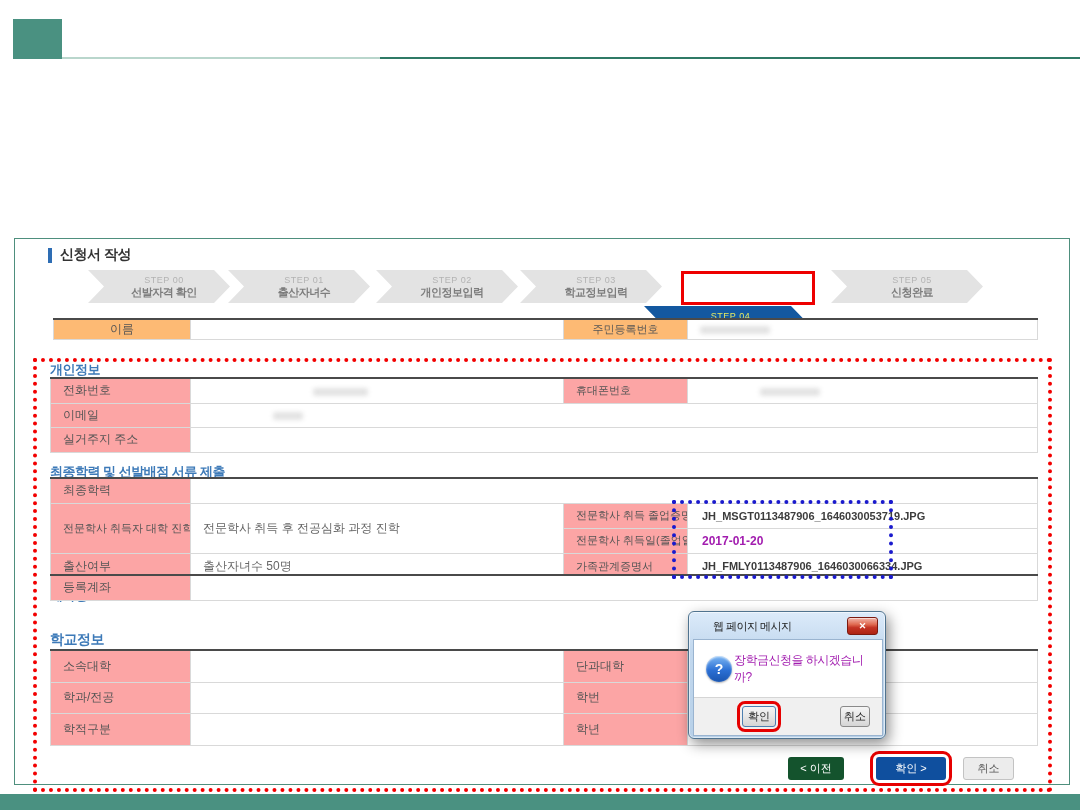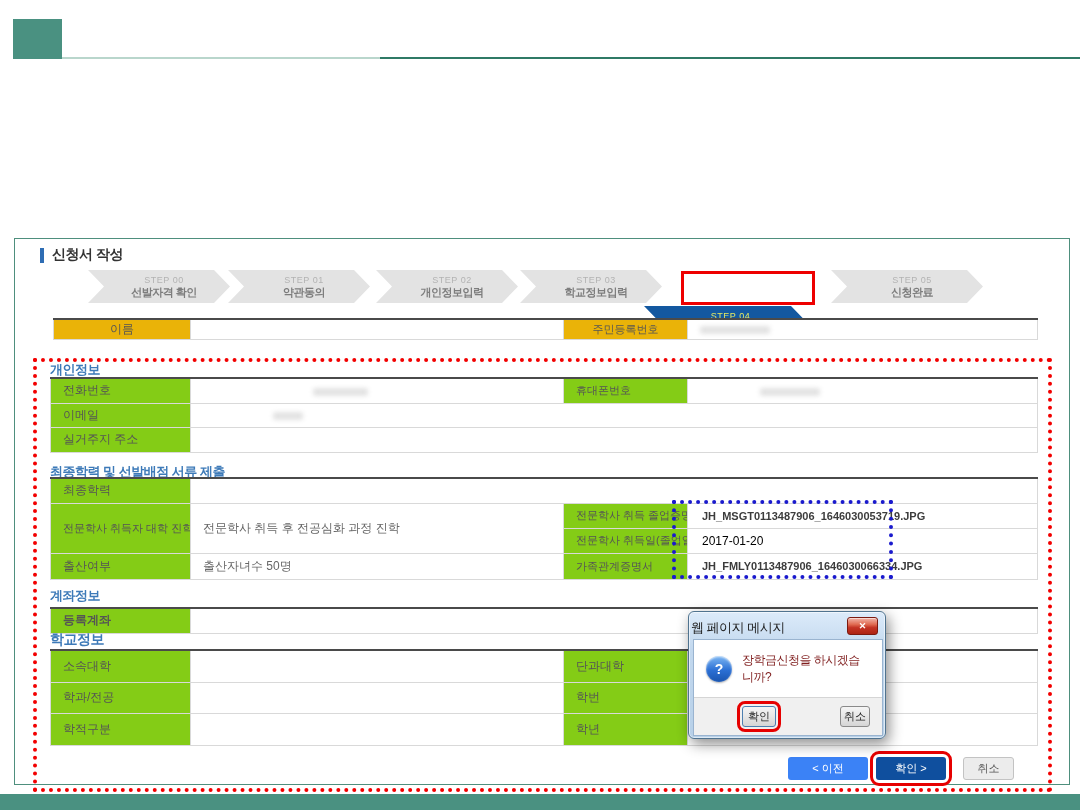--- a/index.html
+++ b/index.html
@@ -7,71 +7,71 @@
   #page { position:relative; width:1080px; height:810px; background:#fff; overflow:hidden; }
 
   
   .top-square { position:absolute; left:13px; top:19px; width:49px; height:40px; background:#4a9181; }
   .top-line-light { position:absolute; left:62px; top:57px; width:318px; height:2px; background:#b9d6cc; }
   .top-line-dark  { position:absolute; left:380px; top:57px; width:700px; height:2px; background:#2f7a66; }
 
   
   .content-box { position:absolute; left:14px; top:238px; width:1056px; height:547px; border:1px solid #4e8f7d; background:#fff; }
 
-  .page-title { position:absolute; left:40px; top:246px; display:flex; align-items:center; }
+  .page-title { position:absolute; left:48px; top:246px; display:flex; align-items:center; }
   .page-title .bar { width:4px; height:15px; background:#2e6db4; margin-right:8px; }
   .page-title .txt { font-size:14px; font-weight:bold; color:#333; letter-spacing:-0.5px; }
 
   
   .arrow { position:absolute; top:270px; height:33px; background:#e3e3e3; display:flex; flex-direction:column; justify-content:center; align-items:center; padding-left:10px;
            clip-path:polygon(0 0, calc(100% - 16px) 0, 100% 50%, calc(100% - 16px) 100%, 0 100%, 16px 50%); }
   .arrow .no { font-size:9px; color:#b3b3b3; letter-spacing:0.5px; line-height:11px; }
   .arrow .nm { font-size:11px; font-weight:bold; color:#7d7d7d; letter-spacing:-0.5px; line-height:13px; }
   .arrow.active { background:#1358a0; }
   .arrow.active .no { color:#e6e861; }
   .arrow.active .nm { color:#ffffff; }
   .step-red-box { position:absolute; left:681px; top:271px; width:134px; height:34px; border:3px solid #ee0000; z-index:6; pointer-events:none; }
 
   
   table { border-collapse:collapse; table-layout:fixed; position:absolute; background:#fff; }
   table { border-top:2px solid #4a4a4a; }
   td { border:1px solid #d9d9d9; font-size:12px; color:#555; white-space:nowrap; overflow:hidden; }
-  td.lbl { background:#84cc16; padding-left:12px; color:#555; }
-  td.lblc { background:#eab308; text-align:center; color:#555; }
+  td.lbl { background:#fca5a5; padding-left:12px; color:#555; }
+  td.lblc { background:#fdba74; text-align:center; color:#555; }
   td.val { padding-left:12px; color:#666; }
   td.file { padding-left:14px; font-weight:bold; color:#3c3c3c; font-size:11px; }
   td.small { font-size:11px; }
   .sec-title { position:absolute; font-size:13px; font-weight:bold; color:#3d7ab8; letter-spacing:-0.5px; }
   .redact { display:inline-block; height:8px; background:#e3e3e3; border-radius:2px; filter:blur(2px); vertical-align:middle; }
 
   
   .big-red-rect { position:absolute; left:33px; top:358px; width:1019px; height:434px; border:4px dotted #f20000; z-index:6; pointer-events:none; }
   .blue-rect { position:absolute; left:672px; top:500px; width:221px; height:79px; border:4px dotted #1a1acd; z-index:6; pointer-events:none; }
 
   
   .btn { position:absolute; top:757px; height:23px; border:none; border-radius:3px; font-size:11px; cursor:pointer; font-family:"Liberation Sans",sans-serif; }
-  .btn-prev { left:788px; width:80px; background:#3b82f6; color:#fff; }
+  .btn-prev { left:788px; width:56px; background:#14532d; color:#fff; }
   .btn-confirm { left:876px; width:70px; background:#0f4f9e; color:#fff; outline:3px solid #e60000; outline-offset:3px; }
   .btn-cancel { left:963px; width:51px; background:#ececec; border:1px solid #c3c3c3; color:#555; }
 
   .footer-bar { position:absolute; left:0; top:794px; width:1080px; height:16px; background:#4a9181; }
 
   
   .dlg { position:absolute; left:688px; top:611px; width:198px; height:128px; border-radius:6px; border:1px solid #50738f;
          background:linear-gradient(#dcebfa, #c2d8ee 30%, #b7d0e8); box-shadow:3px 5px 14px rgba(0,0,0,.45), inset 0 0 0 1px rgba(255,255,255,.55); z-index:10; }
-  .dlg-title { position:absolute; left:2px; top:7px; font-size:13px; color:#1b1b1b; letter-spacing:-0.5px; }
+  .dlg-title { position:absolute; left:24px; top:7px; font-size:11px; color:#1b1b1b; letter-spacing:-0.5px; }
   .dlg-close { position:absolute; right:7px; top:5px; width:31px; height:18px; border-radius:3px; border:1px solid #7c1a10;
                background:linear-gradient(#f2b5aa, #e06b52 40%, #c43425 60%, #ad2313); color:#fff; font-size:9px; font-weight:bold;
                display:flex; align-items:center; justify-content:center; cursor:pointer; box-shadow:inset 0 1px 0 rgba(255,255,255,.5); }
   .dlg-client { position:absolute; left:4px; top:27px; width:190px; height:97px; background:#fff; border:1px solid #9ab4d0; }
   .dlg-msg { height:58px; display:flex; align-items:center; padding:0 12px; }
   .q-icon { width:26px; height:26px; border-radius:50%; background:linear-gradient(#7db7f3, #2b6fd4 55%, #1a55b0); color:#fff;
             font-size:14px; font-weight:bold; display:flex; align-items:center; justify-content:center; flex:0 0 auto;
             box-shadow:inset 0 1px 2px rgba(255,255,255,.7), 0 1px 2px rgba(0,0,0,.3); }
-  .dlg-msg .m { font-size:12px; color:#7f1d1d; margin-left:10px; letter-spacing:-0.5px; }
+  .dlg-msg .m { font-size:12px; color:#a21caf; margin-left:2px; letter-spacing:-0.5px; }
   .dlg-footer { position:absolute; left:0; bottom:0; width:100%; height:38px; background:#f0f0f0; border-top:1px solid #d5d5d5;
                 display:flex; align-items:center; justify-content:flex-end; gap:16px; padding-right:12px; }
   .win-btn { height:21px; border-radius:3px; font-size:11px; color:#222; cursor:pointer; font-family:"Liberation Sans",sans-serif;
              background:linear-gradient(#f5f5f5, #e8e8e8 45%, #d5d5d5);margin-left:48px; }
   .dlg-ok { width:52px; border:1px solid #4d7fb0; outline:3px solid #e60000; outline-offset:2px; }
   .dlg-cancel { width:46px; border:1px solid #8a8a8a; }
 </style>
 </head>
 <body>
 
@@ -87,21 +87,21 @@
     <span class="bar"></span>
     <span class="txt">신청서 작성</span>
   </div>
 
   <div class="arrow" style="left:88px;width:142px;">
     <div class="no">STEP 00</div>
     <div class="nm">선발자격 확인</div>
   </div>
   <div class="arrow" style="left:228px;width:142px;">
     <div class="no">STEP 01</div>
-    <div class="nm">약관동의</div>
+    <div class="nm">출산자녀수</div>
   </div>
   <div class="arrow" style="left:376px;width:142px;">
     <div class="no">STEP 02</div>
     <div class="nm">개인정보입력</div>
   </div>
   <div class="arrow" style="left:520px;width:142px;">
     <div class="no">STEP 03</div>
     <div class="nm">학교정보입력</div>
   </div>
   <div class="arrow active" style="left:644px;width:163px;margin-top:36px;">
@@ -171,34 +171,34 @@
       <td class="val" colspan="3"></td>
     </tr>
     <tr style="height:25px">
       <td class="lbl small" rowspan="2">전문학사 취득자 대학 진학 유형</td>
       <td class="val" rowspan="2">전문학사 취득 후 전공심화 과정 진학</td>
       <td class="lbl small">전문학사 취득 졸업증명서</td>
       <td class="file">JH_MSGT0113487906_1646030053719.JPG</td>
     </tr>
     <tr style="height:25px">
       <td class="lbl small">전문학사 취득일(졸업일자)</td>
-      <td class="val" style="padding-left:14px;color:#000000;">2017-01-20</td>
+      <td class="val" style="padding-left:14px;color:#a21caf;font-weight:bold;">2017-01-20</td>
     </tr>
     <tr style="height:26px">
       <td class="lbl">출산여부</td>
       <td class="val">출산자녀수 50명</td>
       <td class="lbl small">가족관계증명서</td>
       <td class="file">JH_FMLY0113487906_1646030066334.JPG</td>
     </tr>
   </tbody>
     </table>
   <div class="blue-rect"></div>
 
   <div class="sec-title" style="left:50px;top:587px;">계좌정보</div>
-  <table style="left:50px;top:607px;width:987px;font-weight:bold;">
+  <table style="left:50px;top:574px;width:987px;">
     <colgroup>
         <col style="width:140px">
         <col style="width:373px">
         <col style="width:124px">
         <col style="width:350px">
       </colgroup>
     <tbody>
         <tr style="height:25px">
       <td class="lbl">등록계좌</td>
       <td class="val" colspan="3"></td>

